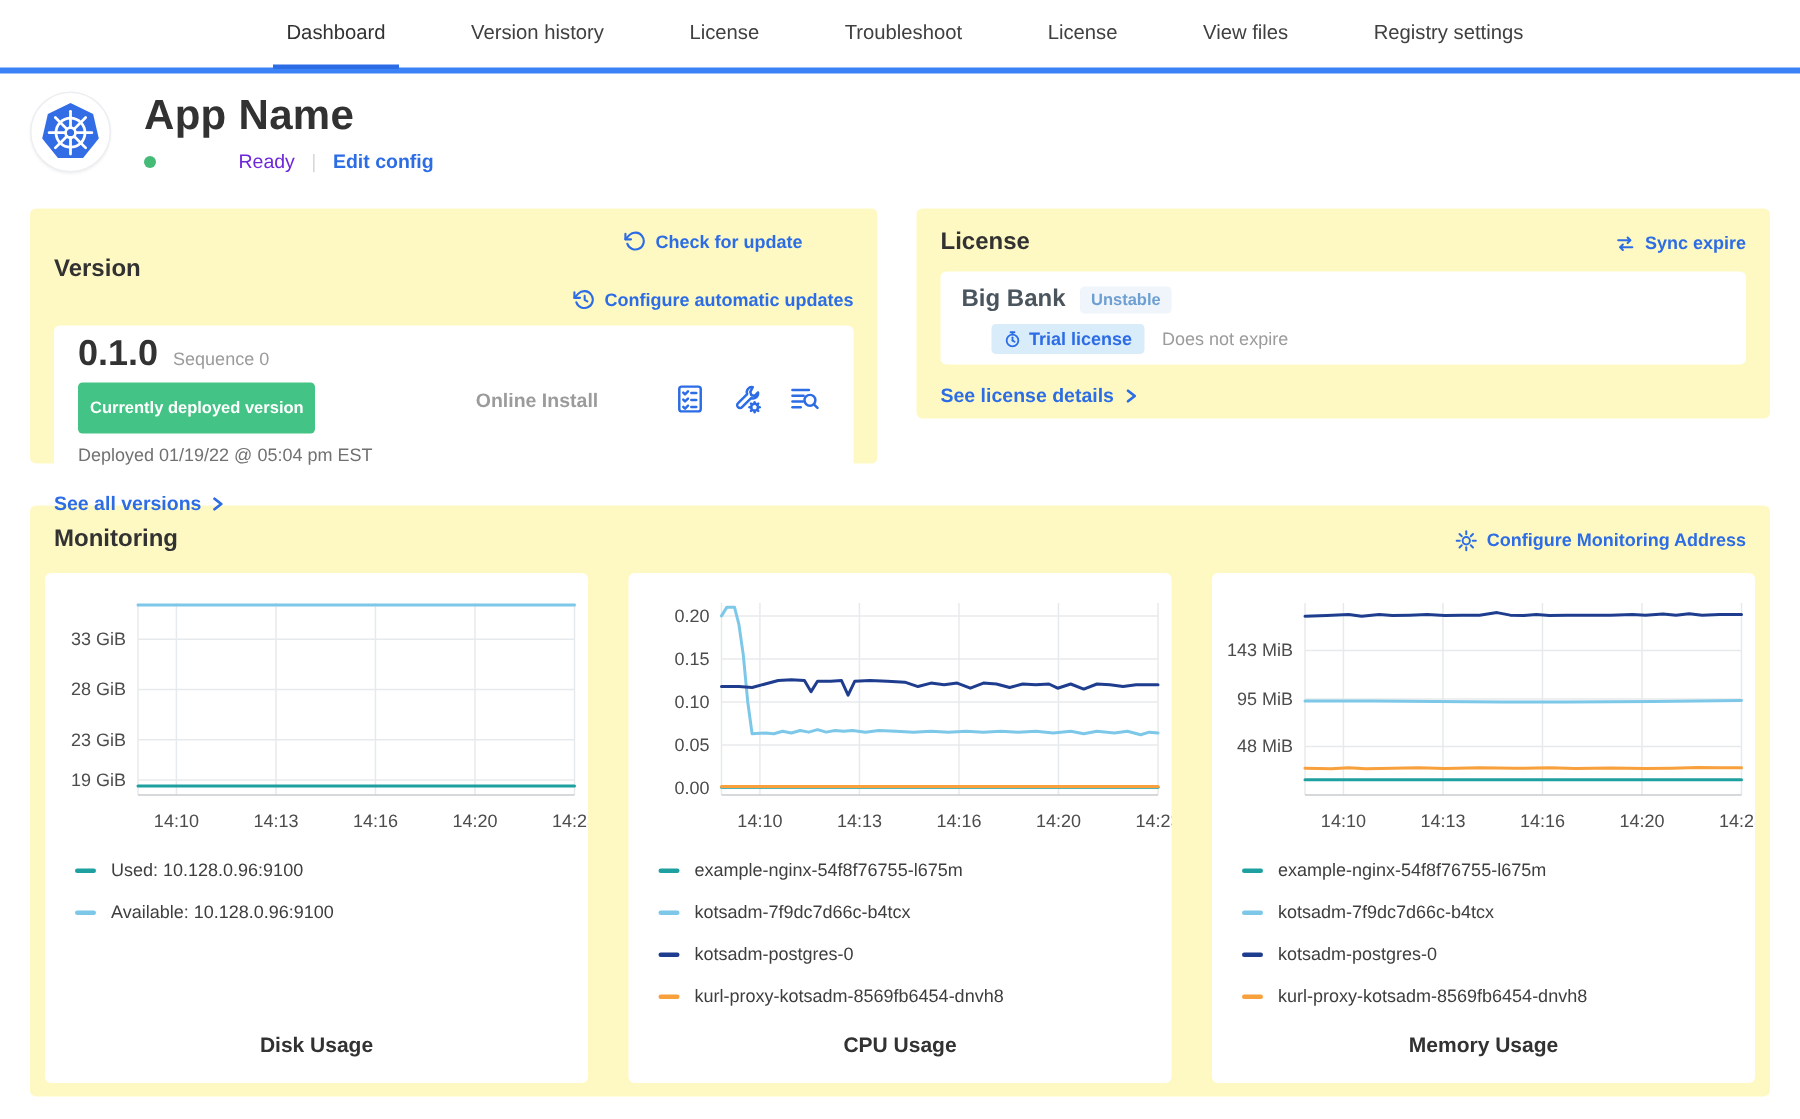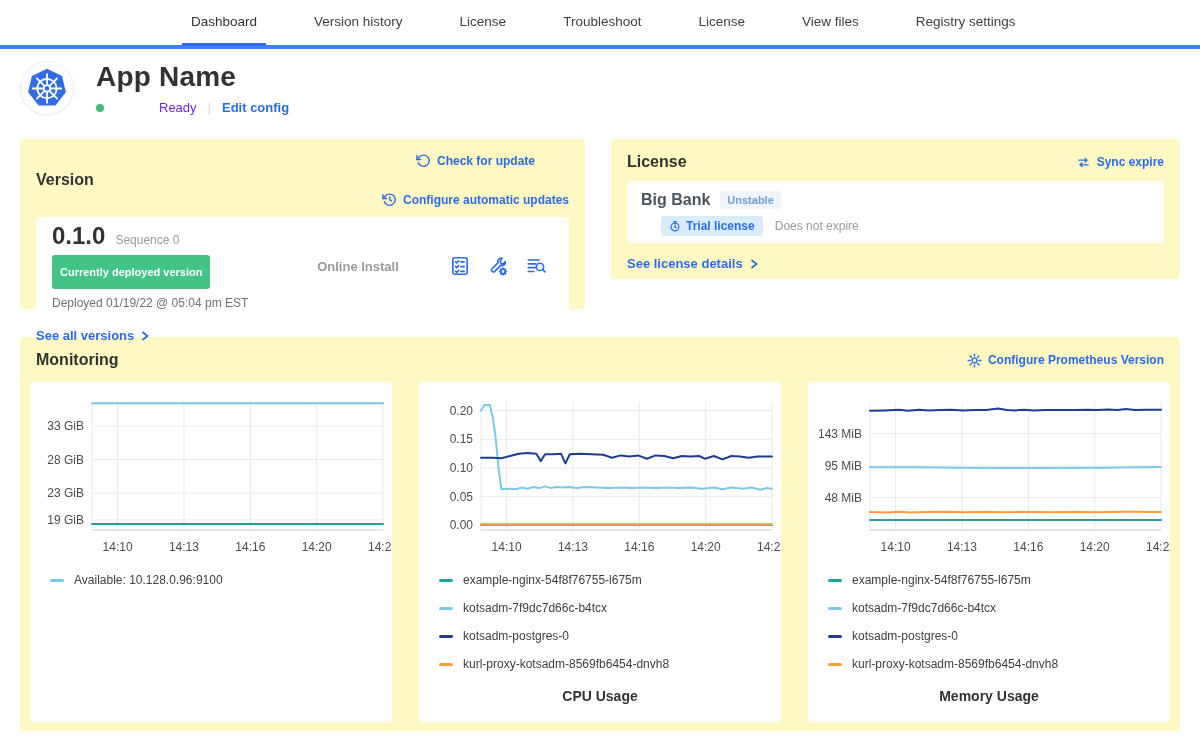--- a/index.html
+++ b/index.html
@@ -295,21 +295,21 @@
           <circle cx="8" cy="8" r="2.6"></circle>
           <line x1="8" y1="1.2" x2="8" y2="3.4"></line>
             <line x1="8" y1="12.6" x2="8" y2="14.8"></line>
           <line x1="1.2" y1="8" x2="3.4" y2="8"></line>
             <line x1="12.6" y1="8" x2="14.8" y2="8"></line>
           <line x1="3.2" y1="3.2" x2="4.8" y2="4.8"></line>
             <line x1="11.2" y1="11.2" x2="12.8" y2="12.8"></line>
           <line x1="12.8" y1="3.2" x2="11.2" y2="4.8"></line>
             <line x1="4.8" y1="11.2" x2="3.2" y2="12.8"></line>
         </svg>
-        <span>Configure Prometheus Version</span>
+        <span>Configure Monitoring Address</span>
       </a>
     </div>
     <div class="charts-row">
         <div class="chart-card">
           <svg width="362" height="170" viewBox="0 0 362 170">
             <line x1="62" y1="12" x2="62" y2="140" stroke="#e7eaec" stroke-width="1"></line>
             <line x1="87.608" y1="12" x2="87.608" y2="140" stroke="#e7eaec" stroke-width="1"></line>
             <line x1="153.95600000000002" y1="12" x2="153.95600000000002" y2="140" stroke="#e7eaec" stroke-width="1"></line>
             <line x1="220.304" y1="12" x2="220.304" y2="140" stroke="#e7eaec" stroke-width="1"></line>
             <line x1="286.65200000000004" y1="12" x2="286.65200000000004" y2="140" stroke="#e7eaec" stroke-width="1"></line>
@@ -326,24 +326,29 @@
             <text x="87.608" y="161" text-anchor="middle" class="axis-label">14:10</text>
             <text x="153.95600000000002" y="161" text-anchor="middle" class="axis-label">14:13</text>
             <text x="220.304" y="161" text-anchor="middle" class="axis-label">14:16</text>
             <text x="286.65200000000004" y="161" text-anchor="middle" class="axis-label">14:20</text>
             <text x="353" y="161" text-anchor="middle" class="axis-label">14:23</text>
             <polyline points="62.0,134.0 353.0,134.0" fill="none" stroke="#1fa0a0" stroke-width="2" stroke-linejoin="round" stroke-linecap="round"></polyline>
             <polyline points="62.0,13.3 353.0,13.3" fill="none" stroke="#7dc8e8" stroke-width="2" stroke-linejoin="round" stroke-linecap="round"></polyline>
           </svg>
           <div class="legend">
             <div class="legend-item">
+              <span class="legend-dash" style="background: rgb(31, 160, 160);"></span>
+              <span class="legend-label">Used: 10.128.0.96:9100</span>
+            </div>
+            <div class="legend-item">
               <span class="legend-dash" style="background: rgb(125, 200, 232);"></span>
               <span class="legend-label">Available: 10.128.0.96:9100</span>
             </div>
           </div>
+          <div class="chart-title">Disk Usage</div>
         </div>
         <div class="chart-card">
           <svg width="362" height="170" viewBox="0 0 362 170">
             <line x1="62" y1="12" x2="62" y2="140" stroke="#e7eaec" stroke-width="1"></line>
             <line x1="87.608" y1="12" x2="87.608" y2="140" stroke="#e7eaec" stroke-width="1"></line>
             <line x1="153.95600000000002" y1="12" x2="153.95600000000002" y2="140" stroke="#e7eaec" stroke-width="1"></line>
             <line x1="220.304" y1="12" x2="220.304" y2="140" stroke="#e7eaec" stroke-width="1"></line>
             <line x1="286.65200000000004" y1="12" x2="286.65200000000004" y2="140" stroke="#e7eaec" stroke-width="1"></line>
             <line x1="353" y1="12" x2="353" y2="140" stroke="#e7eaec" stroke-width="1"></line>
             <line x1="62" y1="135.4080717488789" x2="353" y2="135.4080717488789" stroke="#e7eaec" stroke-width="1"></line>

